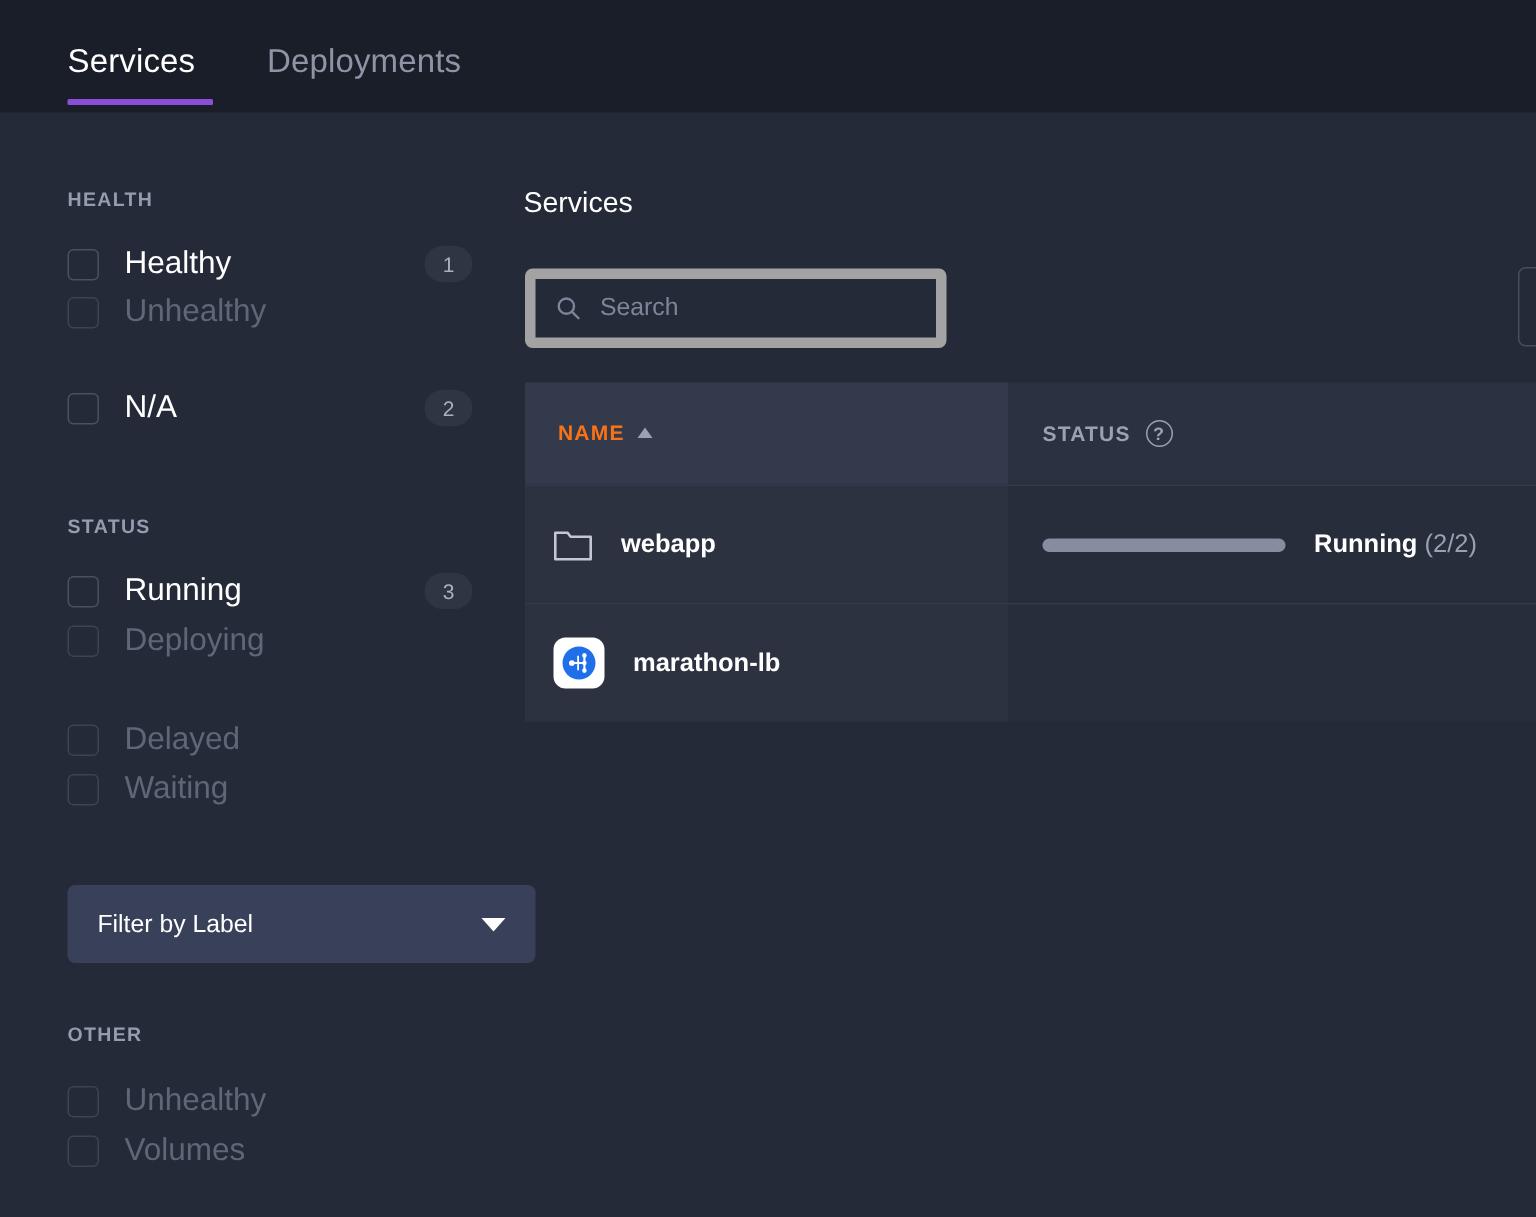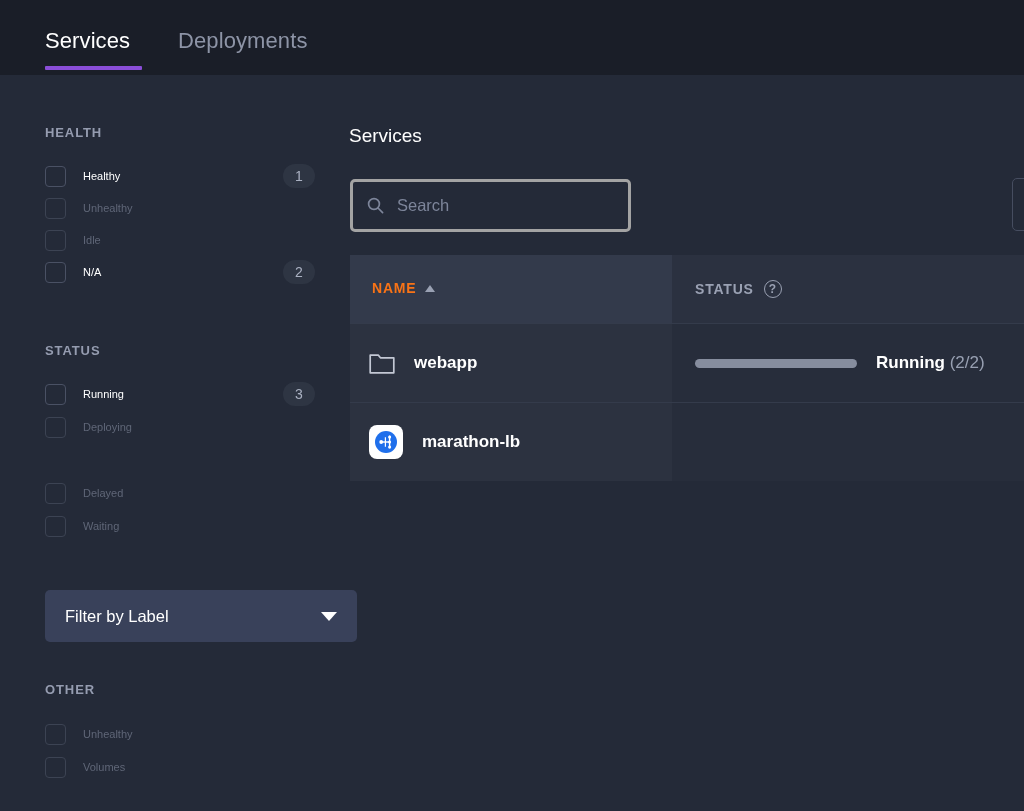--- a/index.html
+++ b/index.html
@@ -77,21 +77,21 @@
     width: 21px;
     height: 21px;
     border-radius: 4px;
     border: 1.5px solid #4a5164;
     background: transparent;
     flex: 0 0 auto;
   }
   .filter-row.dim .cbx { border-color: #3c4353; }
   .filter-label {
     margin-left: 17px;
-    font-size: 11px;
+    font-size: 21px;
     color: #ffffff;
     white-space: nowrap;
   }
   .filter-row.dim .filter-label { color: #5e footer; }
   .filter-row.dim .filter-label { color: #5f6677; }
   .badge {
     margin-left: auto;
     min-width: 32px;
     height: 24px;
     padding: 0 9px;
@@ -146,21 +146,21 @@
     color: #ffffff;
   }
 
   
   #search-box {
     position: absolute;
     left: 10px;
     top: 104px;
     width: 281px;
     height: 53px;
-    border: 3px solid #a3a3a3;
+    border: 7px solid #a3a3a3;
     border-radius: 5px;
     display: flex;
     align-items: center;
     padding: 0 14px;
     background: transparent;
   }
   #search-input {
     border: none;
     background: transparent;
     outline: none;
@@ -320,24 +320,20 @@
     <span class="cbx"></span>
     <span class="filter-label">Healthy</span>
     <span class="badge">1</span>
   </div>
 
   <div class="filter-row dim" style="top:117px">
     <span class="cbx"></span>
     <span class="filter-label">Unhealthy</span>
   </div>
 
-  <div class="filter-row dim" style="top:149px">
-    <span class="cbx"></span>
-    <span class="filter-label">Idle</span>
-  </div>
 
   <div class="filter-row" style="top:181px">
     <span class="cbx"></span>
     <span class="filter-label">N/A</span>
     <span class="badge">2</span>
   </div>
 
   <div class="section-title" style="top:268px">STATUS</div>
 
   <div class="filter-row" style="top:303px">

